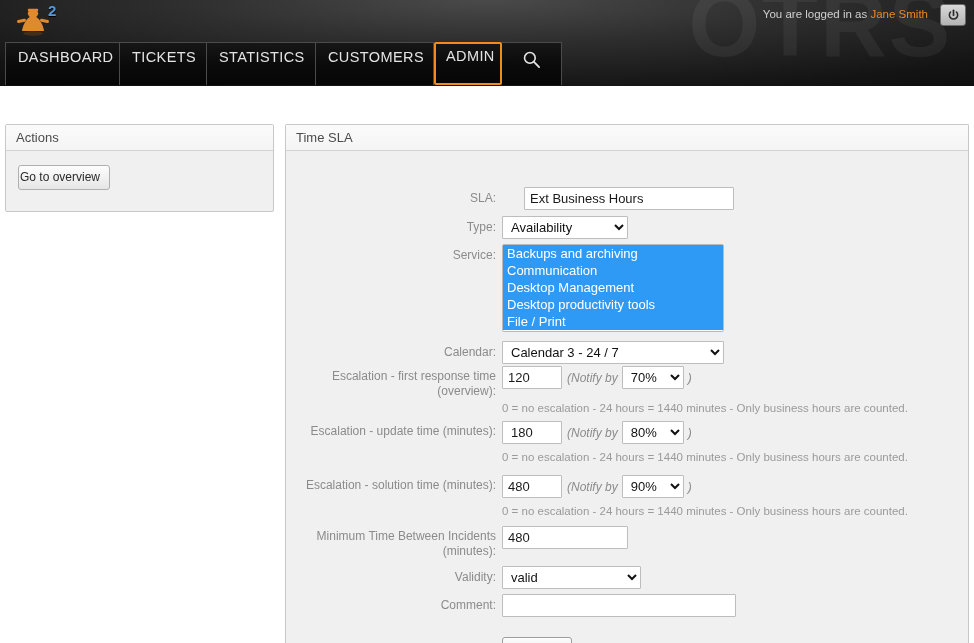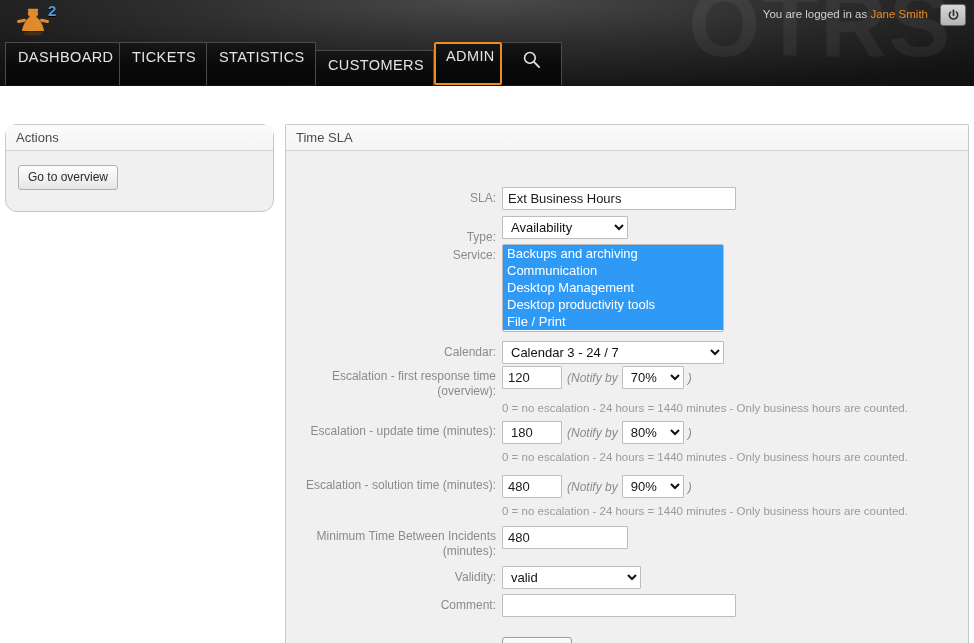--- a/index.html
+++ b/index.html
@@ -77,56 +77,56 @@
     border-top: 1px solid #4b4b4b;
     color: #e3e3e3;
     font-size: 14.5px;
     letter-spacing: 0.4px;
     cursor: pointer;
     white-space: nowrap;
   }
   .nav-item.w-dash { width: 114px; }
   .nav-item.w-tick { width: 87px; }
   .nav-item.w-stat { width: 109px; }
-  .nav-item.w-cust { width: 118px; margin-top: 8px; }
+  .nav-item.w-cust { width: 118px; }
   .nav-item.w-admin { width: 68px; }
   .nav-item.w-search { width: 42px; padding-left:0; padding-right:0;
      display:flex; align-items:flex-start; justify-content:center; padding-top:7px; }
   .nav-item.active {
     border: 2px solid #f08c1c;
     border-radius: 2px;
     padding: 4px 12px 0 10px;
   }
 
   
   .page-title {
     position: absolute; left: 12px; top: 96px;
     font-size: 16px; font-weight: bold; color: #111; margin-top: 29px;
   }
 
   
   .widget {
     position: absolute;
     background: #f0f0f0;
     border: 1px solid #c8c8c8;
-    border-radius: 12px;
+    border-radius: 2px;
   }
   .widget-head {
     height: 26px;
     background: linear-gradient(to bottom,#fbfbfb,#f4f4f4);
     border-bottom: 1px solid #d4d4d4;
     padding: 5px 10px 0 10px;
     font-size: 13px;
     color: #4c4c4c;
   }
   #actions-widget { left: 5px; top: 124px; width: 269px; height: 88px; }
   #actions-body { padding: 14px 0 0 12px; }
   .btn-grey {
     display:inline-block;
-    padding: 4px 9px 5px 9px;
+    padding: 4px 9px 5px 1px;
     font-size: 12px;
     color: #2a2a2a;
     background: linear-gradient(to bottom,#fdfdfd,#e6e6e6);
     border: 1px solid #b0b0b0;
     border-radius: 3px;
     cursor: pointer;
   }
   #edit-widget { left: 285px; top: 124px; width: 684px; height: 519px;
      border-bottom: none; border-radius: 2px 2px 0 0; }
   #edit-body { position: relative; height: 492px; }
@@ -265,26 +265,26 @@
   </div>
 
   <div class="widget" id="edit-widget">
     <div class="widget-head">Time SLA</div>
 
     <div id="edit-body">
 
       <div class="row" style="top:36px;">
         <div class="lbl" style="top:4px;">SLA:</div>
         <div class="fld">
-          <input class="tf" style="width: 234px;" value="Ext Business Hours">
+          <input class="tf" style="width: 210px; margin-left: 22px;" value="Ext Business Hours">
         </div>
       </div>
 
       <div class="row" style="top:65px;">
-        <div class="lbl" style="top:14px;">Type:</div>
+        <div class="lbl" style="top:4px;">Type:</div>
         <div class="fld">
           <select class="sel" style="width:126px;">
             <option>Availability</option>
           </select>
         </div>
       </div>
 
       <div class="row" style="top:93px;">
         <div class="lbl" style="top:4px;">Service:</div>
         <div class="fld">

